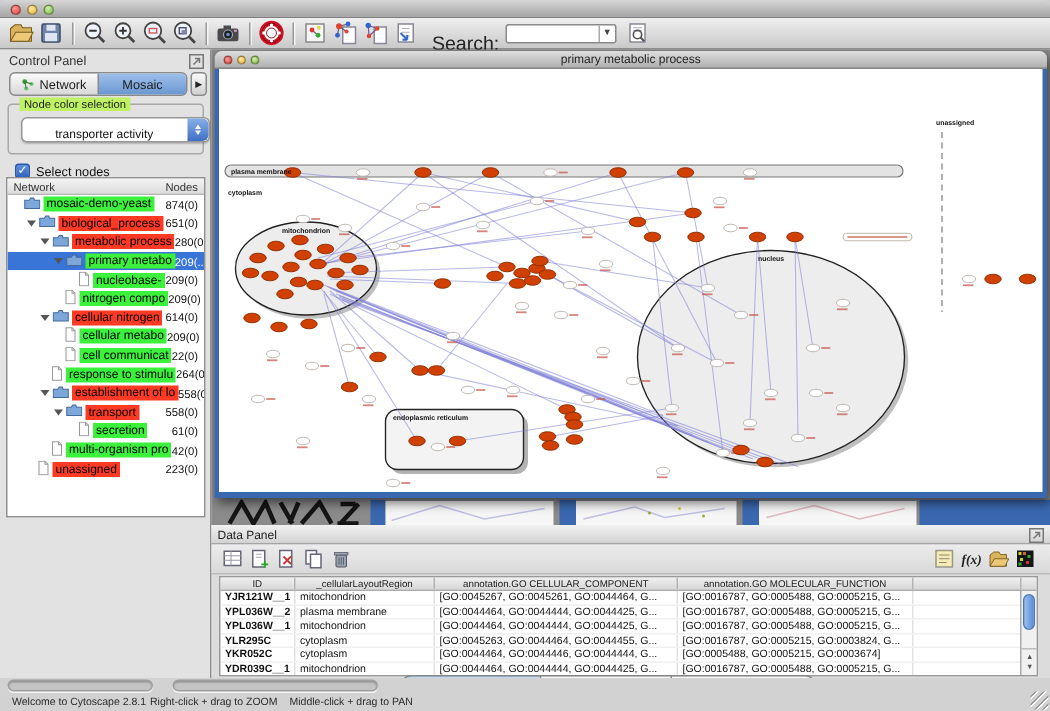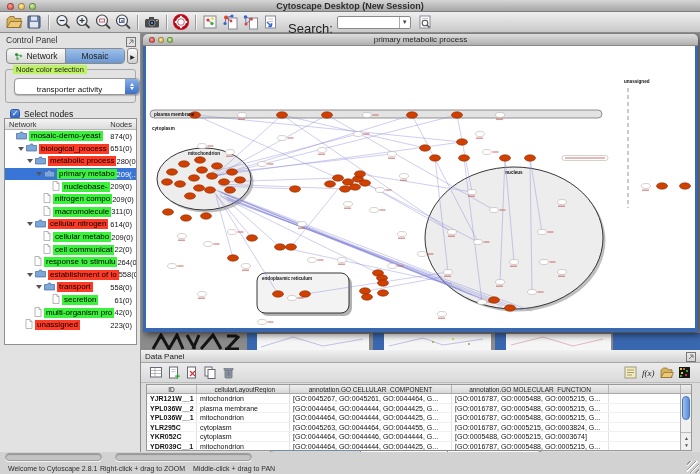--- a/index.html
+++ b/index.html
@@ -92,21 +92,21 @@
   .nf-body { position:absolute; left:0; top:12px; right:0; bottom:0; background:#3a68b0; padding:0 3px 4px 3px; }
   .nf-canvas { width:100%; height:100%; background:#fff; position:relative; overflow:hidden; }
 
   
   .data-panel { position:absolute; left:141px; top:350px; width:559px; height:102px; background:#dcdcdc; }
   .dp-header { position:relative; height:13px; background:linear-gradient(#f1f1f1,#d3d3d3);
     border-bottom:1px solid #a5a5a5; font-size:8px; color:#222; padding:2px 0 0 4px; }
   .dp-toolbar { position:absolute; left:0; top:13px; width:559px; height:20px;
     background:linear-gradient(#ececec,#d9d9d9); border-bottom:1px solid #bbb;
     display:flex; align-items:center; padding:0 8px 0 5px; }
-  .dp-btn { width:18px; height:17px; display:flex; align-items:center; justify-content:flex-end; }
+  .dp-btn { width:18px; height:17px; display:flex; align-items:center; justify-content:center;font-weight:bold; }
   .dp-right { margin-left:auto; display:flex; }
   .dp-table { position:absolute; left:5px; top:34px; width:546px; height:67px; background:#fff;
     border:1px solid #999; font-size:7px; overflow:hidden; }
   .dt-hdr { display:flex; height:9px; background:linear-gradient(#efefef,#d7d7d7); border-bottom:1px solid #aaa; }
   .dt-hc { border-right:1px solid #b5b5b5; font-size:6.5px; color:#222; text-align:center;
     overflow:hidden; white-space:nowrap; line-height:9px; flex:none; }
   .dt-row { display:flex; height:9.5px; border-bottom:1px solid #f0f0f0; }
   .dt-c { border-right:1px solid #e2e2e2; padding-left:3px; overflow:hidden; white-space:nowrap;
     line-height:9.5px; color:#111; flex:none; }
   .dt-c.id { font-weight:bold; }
@@ -134,21 +134,20 @@
 </style>
 </head>
 <body>
 
 <div class="app">
 
   <div class="titlebar">
     <span class="tl red"></span>
     <span class="tl yel"></span>
     <span class="tl grn"></span>
-    <div class="win-title">Cytoscape Desktop (New Session)</div>
   </div>
 
   <div class="toolbar">
     <div id="tb-groups" style="display:flex;align-items:center">
         <div class="tb-btn">
           <svg width="18" height="18">
             <path d="M2 6 l3 -2.5 h4 l1 2 h6 v9 H2 Z" fill="#d8b35c" stroke="#7a5c1e" stroke-width="0.7"></path>
             <path d="M2 14.5 l3.5 -6 h11.5 l-3 6 Z" fill="#ecc878" stroke="#7a5c1e" stroke-width="0.7"></path>
           </svg>
         </div>
@@ -356,30 +355,20 @@
           </div>
           <div class="tree-row">
             <span style="flex: 0 0 auto; width: 31px;"></span>
             <span class="tri-sp"></span>
             <span class="t-ico"><svg width="8" height="10">
                 <path d="M1 0.5 h4 l2 2 v7 h-6 Z" fill="#fff" stroke="#999" stroke-width="0.7"></path>
                 <path d="M5 0.5 v2 h2" fill="none" stroke="#999" stroke-width="0.7"></path>
               </svg></span>
             <span class="t-lab green">nitrogen compo</span>
             <span class="t-count">209(0)</span>
-          </div>
-          <div class="tree-row">
-            <span style="flex: 0 0 auto; width: 31px;"></span>
-            <span class="tri-sp"></span>
-            <span class="t-ico"><svg width="8" height="10">
-                <path d="M1 0.5 h4 l2 2 v7 h-6 Z" fill="#fff" stroke="#999" stroke-width="0.7"></path>
-                <path d="M5 0.5 v2 h2" fill="none" stroke="#999" stroke-width="0.7"></path>
-              </svg></span>
-            <span class="t-lab green">macromolecule</span>
-            <span class="t-count">311(0)</span>
           </div>
           <div class="tree-row">
             <span style="flex: 0 0 auto; width: 22px;"></span>
             <span class="tri"></span>
             <span class="t-ico"><svg width="11" height="9">
                 <path d="M0.5 2.5 h3 l1 -1.5 h2 l0.5 1.5 h3.5 v5.5 h-10 Z" fill="#7da7d8" stroke="#44699c" stroke-width="0.7"></path>
               </svg></span>
             <span class="t-lab red">cellular nitrogen</span>
             <span class="t-count">614(0)</span>
           </div>

